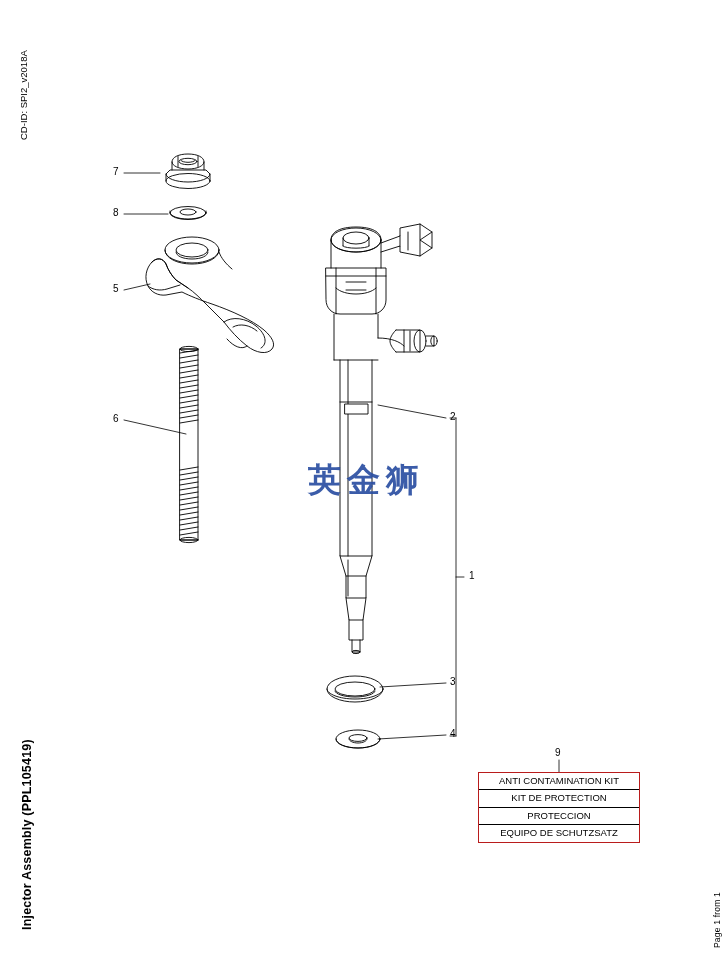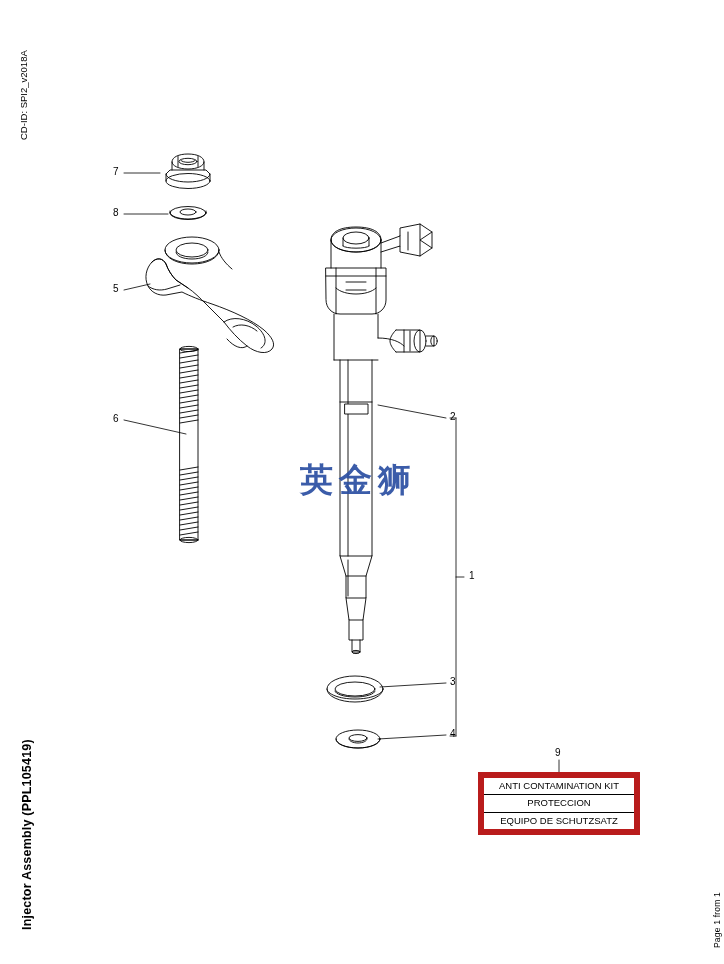--- a/index.html
+++ b/index.html
@@ -41,38 +41,38 @@
   .num {
     position: absolute;
     font-size: 10px;
     color: #000;
     line-height: 1;
   }
 
   
   .watermark {
     position: absolute;
-    left: 300px;
+    left: 308px;
     top: 458px;
     font-family: "DejaVu Sans", sans-serif;
     font-size: 33px;
     font-weight: bold;
     color: #2b4fa2;
     letter-spacing: 6px;
     opacity: 0.92;
     user-select: none;
   }
 
   
   .kit-box {
     position: absolute;
     left: 478px;
     top: 772px;
     width: 162px;
-    border: 6px solid #b91c1c;
+    border: 1px solid #b91c1c;
     background: #fff;
     box-sizing: border-box;
   }
   .kit-line {
     text-align: center;
     font-size: 9.5px;
     padding: 3px 2px 3px 2px;
     line-height: 1.1;
     border-bottom: 1px solid #000;
     white-space: nowrap;
@@ -264,17 +264,18 @@
   <div class="num" style="left:450px; top:412px;"><span>2</span></div>
   <div class="num" style="left:469px; top:571px;"><span>1</span></div>
   <div class="num" style="left:450px; top:677px;"><span>3</span></div>
   <div class="num" style="left:450px; top:729px;"><span>4</span></div>
   <div class="num" style="left:555px; top:748px;"><span>9</span></div>
 
   <div class="watermark">英金狮</div>
 
   <div class="kit-box">
     <div class="kit-line">ANTI CONTAMINATION KIT</div>
+    <div class="kit-line">KIT DE PROTECTION</div>
     <div class="kit-line">PROTECCION</div>
     <div class="kit-line">EQUIPO DE SCHUTZSATZ</div>
   </div>
 
 </div>
 
 </body></html>

